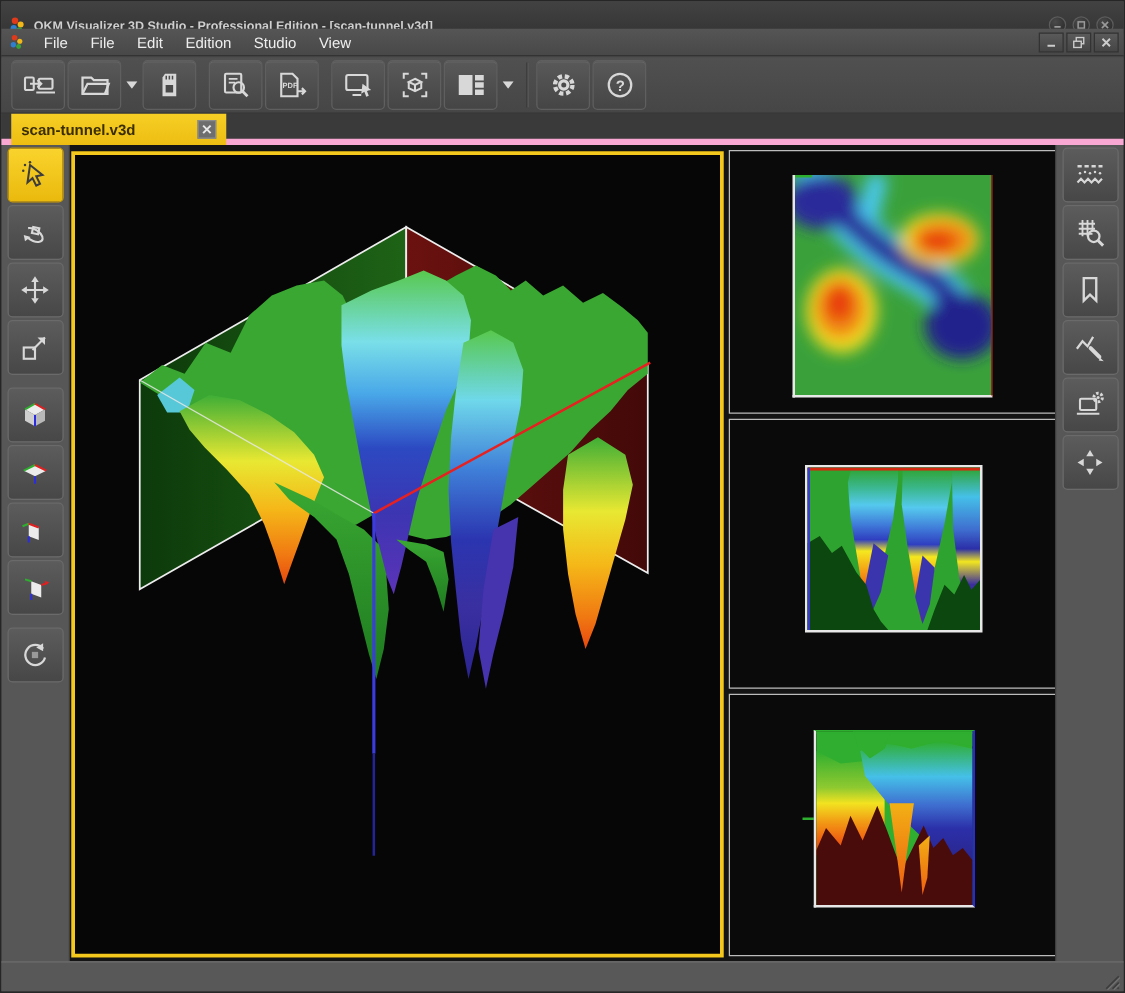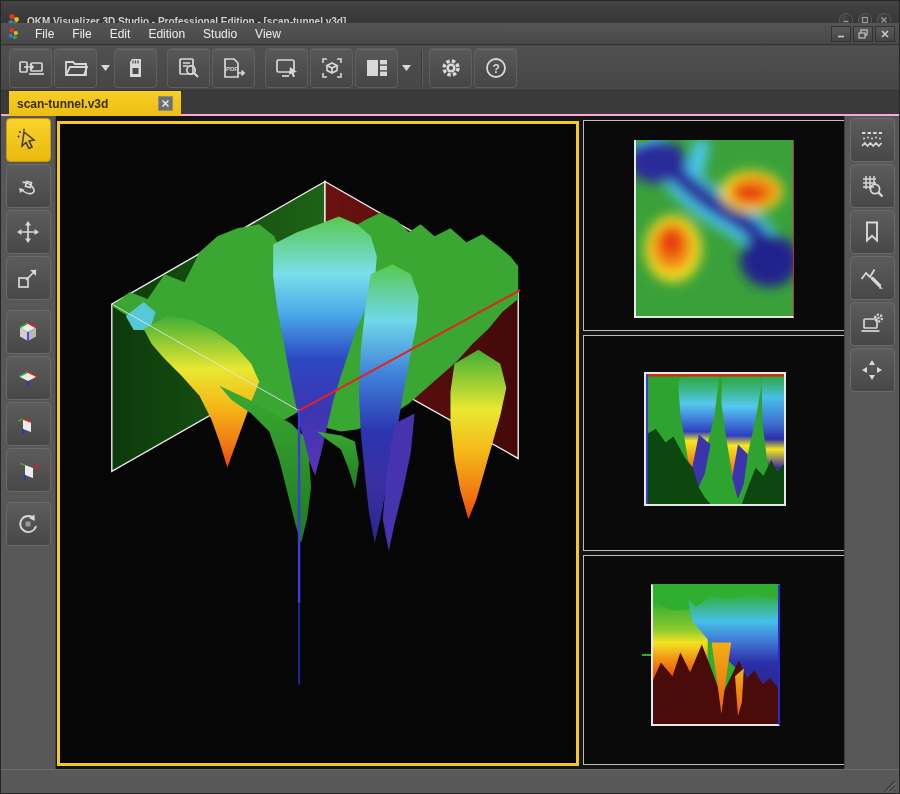--- a/index.html
+++ b/index.html
@@ -25,21 +25,21 @@
   .toolbar{position:absolute;left:0;top:45px;width:100%;height:45px;background:linear-gradient(#505050,#464646);
     display:flex;align-items:center;padding-left:8px;border-bottom:1px solid #333;}
   .tbtn{width:43px;height:40px;margin-right:2px;border:1px solid #5f5f5f;border-radius:4px;
     background:linear-gradient(#595959,#454545);display:flex;align-items:center;justify-content:center;
     box-shadow:inset 0 1px 0 rgba(255,255,255,.08);}
   .tbtn svg{display:block;}
   .drop{width:13px;height:40px;display:flex;align-items:center;justify-content:center;margin-right:2px;}
   .tgap{width:8px;}
   .tsep{width:2px;height:36px;background:#3a3a3a;border-right:1px solid #5d5d5d;margin:0 6px;}
   
-  .tabbar{position:absolute;left:0;top:90px;width:100%;height:25px;background:#3a3a3a;border-bottom:2px solid #f9a8d4;}
+  .tabbar{position:absolute;left:0;top:90px;width:100%;height:25px;background:#3a3a3a;border-bottom:5px solid #f9a8d4;}
   .tab{position:absolute;left:8px;top:0;height:25px;width:172px;background:linear-gradient(#f7cf25,#edbd12);
     display:flex;align-items:center;color:#3a2d00;font-size:12px;font-weight:bold;padding:0 8px;}
   .tab-close{margin-left:auto;width:15px;height:15px;background:#6e6e6e;border:1px solid #8c8c8c;
     display:flex;align-items:center;justify-content:center;}
   
   .content{position:absolute;left:0;top:115px;width:100%;height:653px;background:#141414;}
   .rail{position:absolute;top:0;height:100%;width:55px;background:#575757;}
   .rail.left{left:0;border-right:1px solid #3e3e3e;}
   .rail.right{right:0;border-left:1px solid #3e3e3e;}
   .rbtn{width:45px;height:44px;margin:2px auto 0 auto;border:1px solid #6a6a6a;border-radius:4px;

